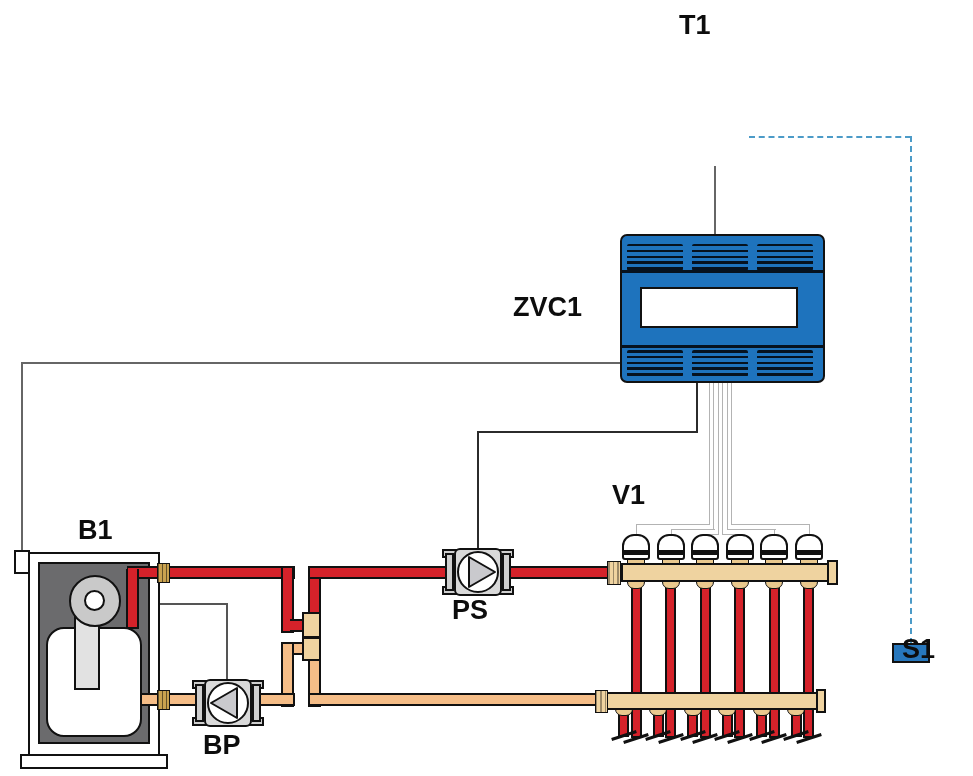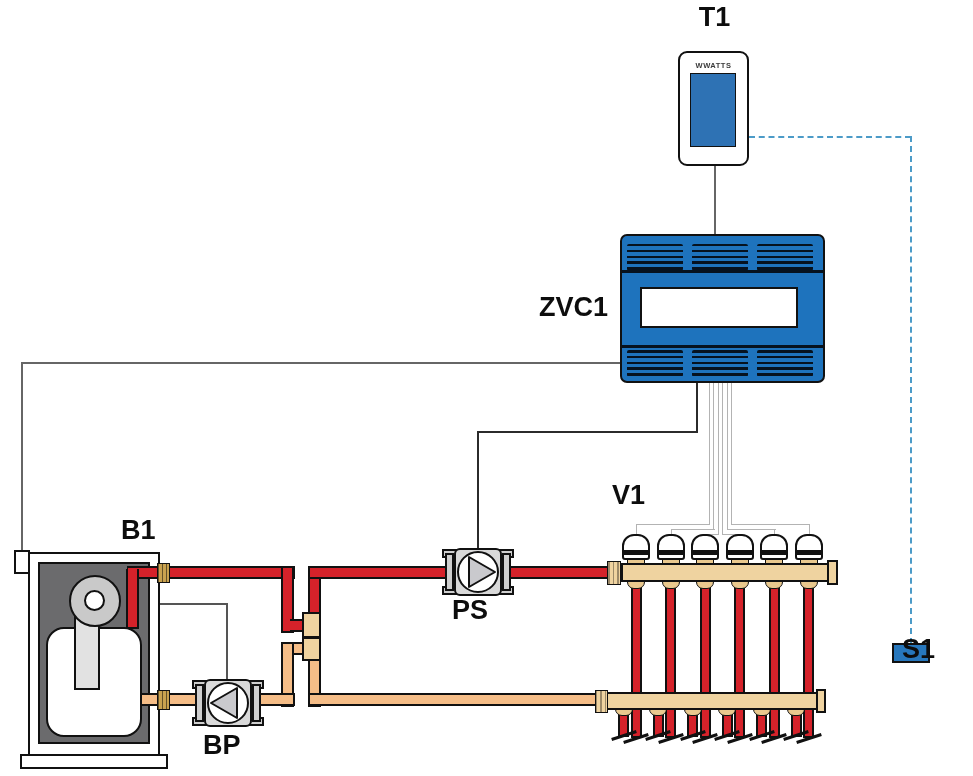--- a/index.html
+++ b/index.html
@@ -75,24 +75,24 @@
 
   .pump{position:absolute;z-index:6;}
   .s1-box{left:892px;top:643px;width:38px;height:20px;background:var(--sensor-blue,#2777bc);
           border:2.5px solid #111;z-index:5;}
 </style>
 </head>
 <body>
 
 <div id="stage">
 
-  <div class="lbl" style="left:679px;top:4px;width:71px;text-align:center;">T1</div>
-  <div class="lbl" style="left:513px;top:294px;width:95px;text-align:right;">ZVC1</div>
+  <div class="lbl" style="left:679px;top:12px;width:71px;">T1</div>
+  <div class="lbl" style="left:513px;top:294px;width:95px;text-align:left;">ZVC1</div>
   <div class="lbl" style="left:612px;top:482px;">V1</div>
-  <div class="lbl" style="left:78px;top:517px;margin-left:43px;">B1</div>
+  <div class="lbl" style="left:78px;top:517px;">B1</div>
   <div class="lbl" style="left:203px;top:732px;">BP</div>
   <div class="lbl" style="left:452px;top:597px;">PS</div>
   <div class="lbl" style="left:902px;top:636px;">S1</div>
 
   <div class="wire-d" style="left:714px;top:166px;height:69px;"></div>
   <div class="dash-h" style="left:749px;top:136px;width:162px;"></div>
   <div class="dash-v" style="left:910px;top:136px;height:508px;"></div>
   <div class="wire-dh" style="left:21px;top:362px;width:600px;"></div>
   <div class="wire-d" style="left:21px;top:362px;height:190px;"></div>
   <div class="wire-k" style="left:696px;top:381px;height:51px;"></div>
@@ -164,24 +164,20 @@
     </g>
   </svg>
 
   <div class="fit-tan" style="left:607px;top:561px;width:14px;height:24px;"></div>
   <div class="bar" style="left:621px;top:563px;width:208px;height:19px;"></div>
   <div class="cap" style="left:827px;top:560px;width:11px;height:25px;"></div>
   <div class="fit-tan" style="left:595px;top:690px;width:13px;height:23px;"></div>
   <div class="bar" style="left:600px;top:692px;width:218px;height:18px;"></div>
   <div class="cap" style="left:816px;top:689px;width:10px;height:24px;"></div>
 
-  <div class="abs t1-body">
-    <div class="t1-brand">WWATTS</div>
-    <div class="t1-screen"></div>
-  </div>
 
   <div class="abs zvc-body">
     <div class="vent" style="left:5px;top:8px;"></div>
     <div class="vent" style="left:70px;top:8px;"></div>
     <div class="vent" style="left:135px;top:8px;"></div>
     <div class="zvc-div" style="top:34px;"></div>
     <div class="zvc-display"></div>
     <div class="zvc-div" style="top:109px;"></div>
     <div class="vent" style="left:5px;top:114px;"></div>
     <div class="vent" style="left:70px;top:114px;"></div>

